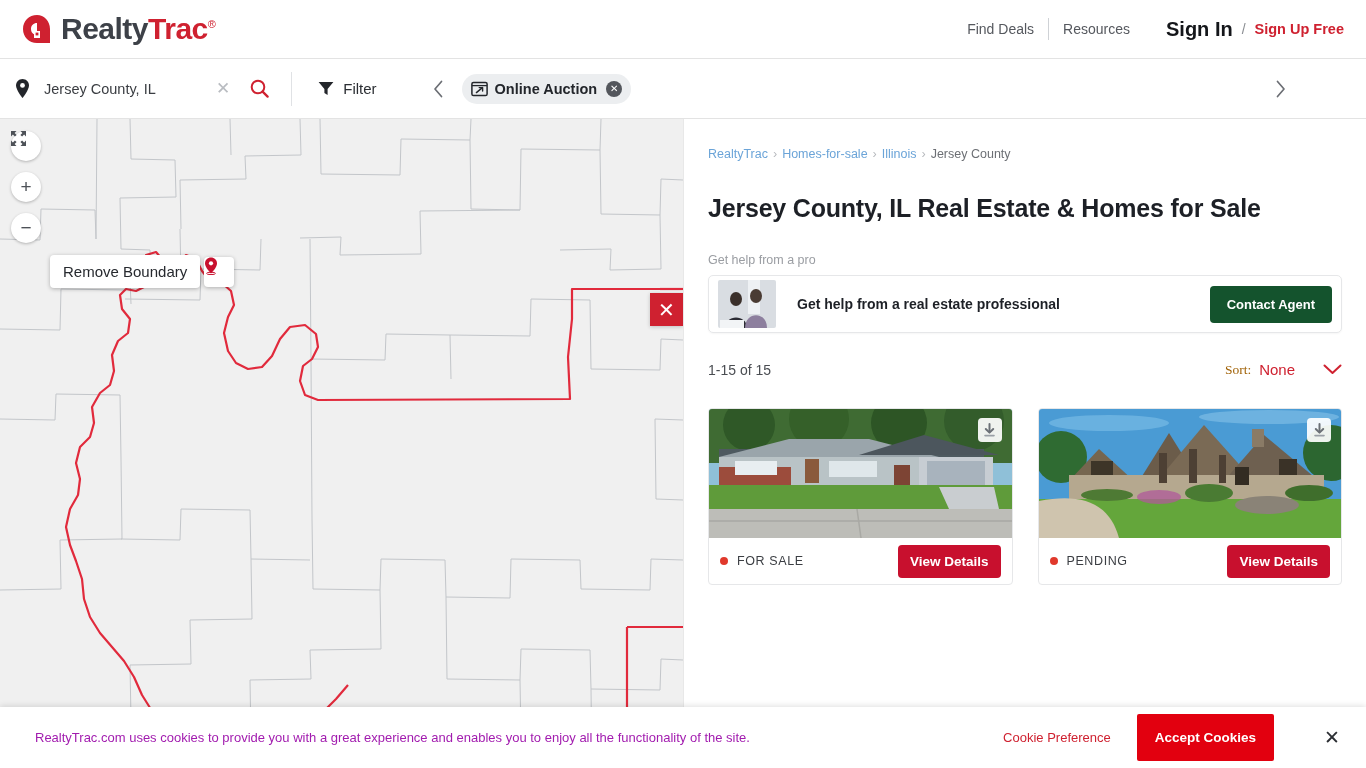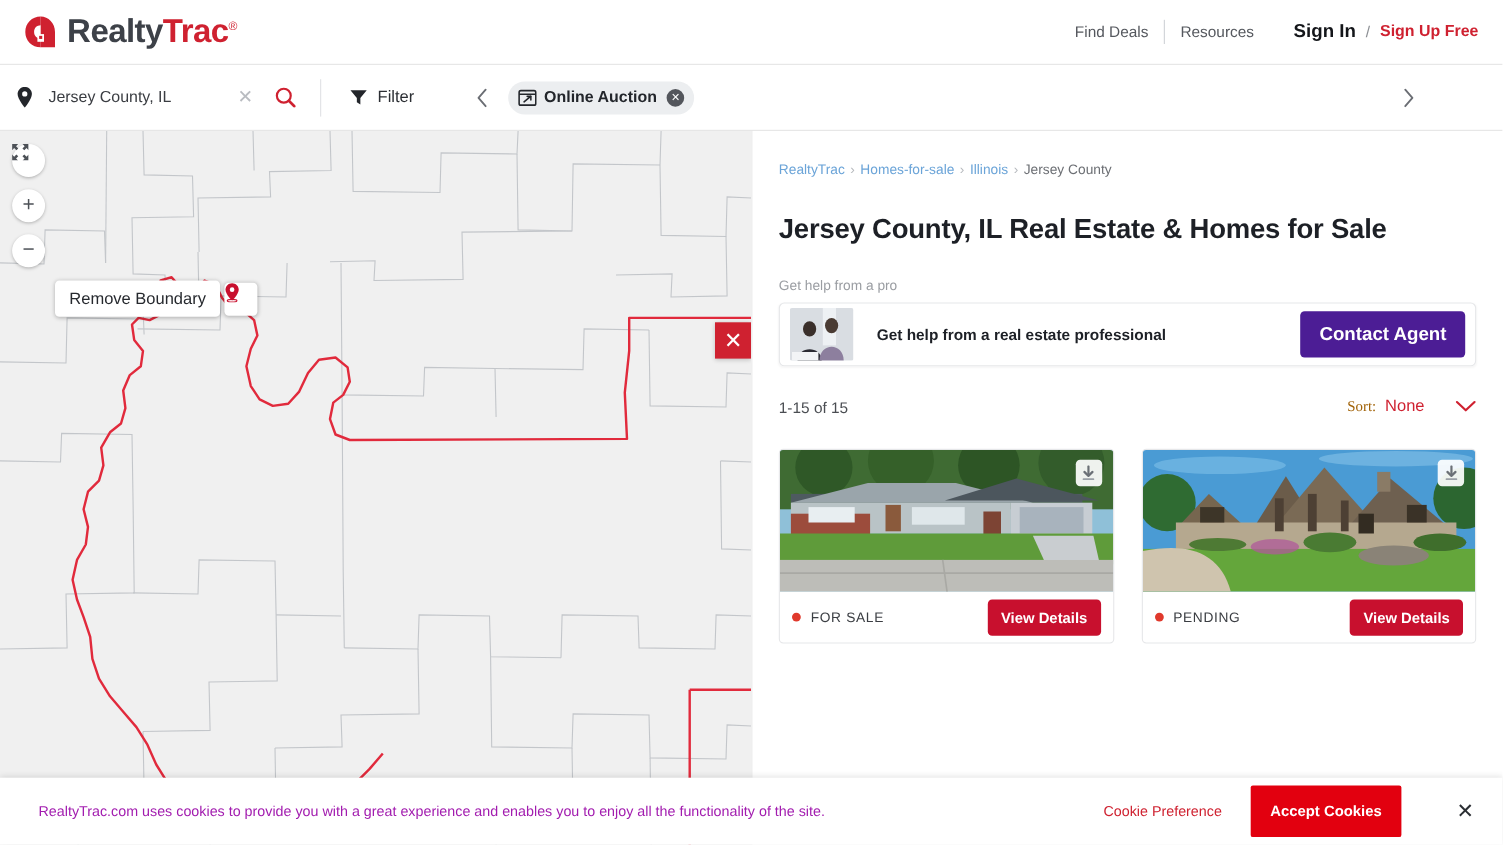--- a/index.html
+++ b/index.html
@@ -21,21 +21,21 @@
   .logo-mark { width: 34px; height: 32px; margin-right: 7px; }
   .logo-text { font-size: 30px; font-weight: bold; letter-spacing: -0.5px; line-height: 1; position: relative; }
   .logo-realty { color: #3d4148; }
   .logo-trac { color: #cf2130; }
   .logo-reg { font-size: 11px; vertical-align: super; color: #cf2130; font-weight: normal; }
 
   .header-nav { margin-left: auto; margin-right: 22px; display: flex; align-items: center; }
   .nav-link { font-size: 14px; color: #55585e; margin: 0 14px; cursor: pointer; }
   .nav-sep { width: 1px; height: 22px; background: #cfd2d6; }
   .nav-auth { display: flex; align-items: center; margin-left: 22px; }
-  .nav-signin { font-size: 17px; font-weight: bold; color: #14161a; cursor: pointer; }
+  .nav-signin { font-size: 20px; font-weight: bold; color: #14161a; cursor: pointer; }
   .nav-slash { font-size: 14px; color: #8a8d92; margin: 0 9px; }
   .nav-signup { font-size: 14.5px; font-weight: bold; color: #cf2130; cursor: pointer; }
 
   
   .searchbar {
     position: absolute; top: 59px; left: 0; width: 1366px; height: 60px;
     background: #fff; border-bottom: 1px solid #e3e3e3;
     display: flex; align-items: center;
   }
   .pin-icon { margin-left: 8px; width: 28px; display: flex; justify-content: center; }
@@ -106,22 +106,22 @@
   .page-title { font-size: 25px; font-weight: bold; color: #1d2026; margin-top: 33px; letter-spacing: -0.2px; }
   .pro-label { font-size: 12.5px; color: #9a9da2; margin-top: 30px; }
   .agent-card {
     margin-top: 8px; border: 1px solid #e6e7e9; border-radius: 5px;
     height: 58px; display: flex; align-items: center; padding: 0 9px 0 9px;
     box-shadow: 0 1px 2px rgba(0,0,0,0.04);
   }
   .agent-photo { width: 58px; height: 48px; border-radius: 2px; overflow: hidden; flex: none; }
   .agent-text { font-size: 14px; font-weight: bold; color: #1d2026; margin-left: 21px; }
   .contact-btn {
-    margin-left: auto; background: #4c1d95; color: #fff; border: none;
-    font-size: 17px; font-weight: bold; padding: 11px 17px; border-radius: 4px;
+    margin-left: auto; background: #14532d; color: #fff; border: none;
+    font-size: 13px; font-weight: bold; padding: 11px 17px; border-radius: 4px;
     cursor: pointer; font-family: "Liberation Sans", sans-serif;
   }
   .results-row { display: flex; align-items: center; margin-top: 28px; }
   .results-count { font-size: 14px; color: #4a4d52; }
   .sort-wrap { margin-left: auto; display: flex; align-items: center; cursor: pointer; }
   .sort-label { font-size: 13.5px; color: #a16207; font-family: Liberation Serif, serif; }
   .sort-value { font-size: 15px; color: #cf2130; margin-left: 8px; }
   .sort-chev { margin-left: 28px; display: flex; }
 
   .cards { display: flex; gap: 25px; margin-top: 30px; }

